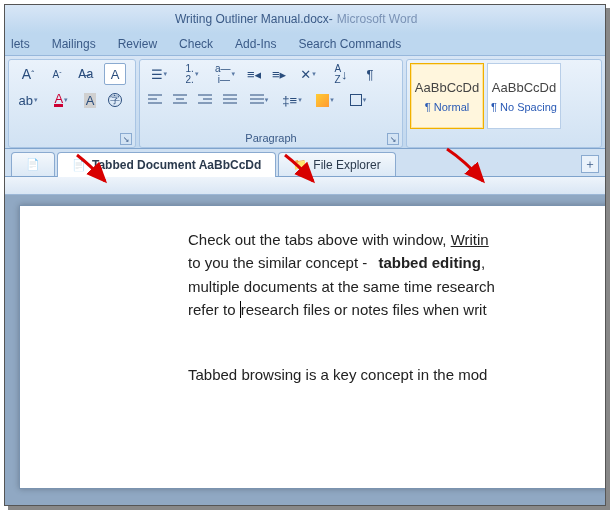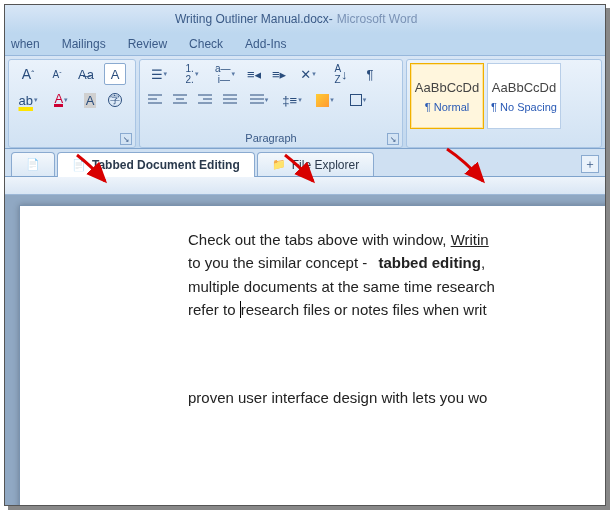--- a/index.html
+++ b/index.html
@@ -201,48 +201,49 @@
 
 <div class="frame">
 
   <div class="titlebar">
     <span class="docname">Writing Outliner Manual.docx</span>
     <span> - </span>
     <span class="appname">Microsoft Word</span>
   </div>
 
   <div class="ribtabs">
-    <span>when</span>
+    <span>lets</span>
     <span>Mailings</span>
     <span>Review</span>
     <span>Check</span>
     <span>Add-Ins</span>
+    <span>Search Commands</span>
   </div>
 
   <div class="ribbon">
 
     <div class="group" style="width:128px">
       <div class="rows">
         <div class="row">
           <div class="btn wide">
               <span style="font-size:14px">A</span>
               <span style="font-size:9px">ˆ</span>
             </div>
           <div class="btn">
               <span style="font-size:10px">A</span>
               <span style="font-size:7px">ˇ</span>
             </div>
           <div class="btn wide">
-              <span style="font-family:Liberation Sans, sans-serif">A̶a</span>
+              <span style="font-family:Liberation Mono, monospace">A̶a</span>
             </div>
           <div class="btn" style="border:1px solid #8aaad0;background:#fff">A</div>
         </div>
         <div class="row">
           <div class="btn wide">
-              <span style="text-decoration:underline;text-decoration-color:#ffe400;text-decoration-thickness:4px;">ab</span>
+              <span style="text-decoration-color:#ffe400;text-decoration-thickness:4px;">ab</span>
               <span class="dd">▾</span>
             </div>
           <div class="btn wide">
               <span style="color:#c03;border-bottom:3px solid #c03;line-height:10px">A</span>
               <span class="dd">▾</span>
             </div>
           <div class="btn">
               <span style="background:#d0d0d0;padding:0 2px">A</span>
             </div>
           <div class="btn">
@@ -333,43 +334,42 @@
       </div>
     </div>
   </div>
 
   <div class="doctabs">
     <div class="doctab">
       <span class="ticon">📄</span>
     </div>
     <div class="doctab active">
       <span class="ticon">📄</span>
-      <span>Tabbed Document Editing</span>
+      <span>Tabbed Document AaBbCcDd</span>
     </div>
     <div class="doctab">
       <span class="ticon">📁</span>
       <span>File Explorer</span>
     </div>
     <div class="addtab">
       <span>＋</span>
     </div>
   </div>
 
   <div class="workspace">
     <div class="ruler"></div>
     <div class="page">
       <p>
         <span>Check out the tabs above with window, </span><span class="u">Writin</span><br>
         <span>to you the similar concept - </span><span class="b">tabbed editing</span><span>,</span><br>
         <span>multiple documents at the same time research</span><br>
         <span>refer to </span><span class="cursor"></span><span>research files or notes files when writ</span>
       </p>
       <p>
-        <br>
-        <span>proven user interface design with lets you wo</span>
+        <span>Tabbed browsing is a key concept in the mod</span><br>
       </p>
     </div>
   </div>
 
   <div class="arrow" style="left:70px; top:148px">
     <svg width="40" height="34">
         <defs>
           <marker id="ah1" markerWidth="8" markerHeight="8" refX="6" refY="3" orient="auto">
             <path d="M0,0 L7,3 L0,6 Z" fill="#d80000"></path>
           </marker>

